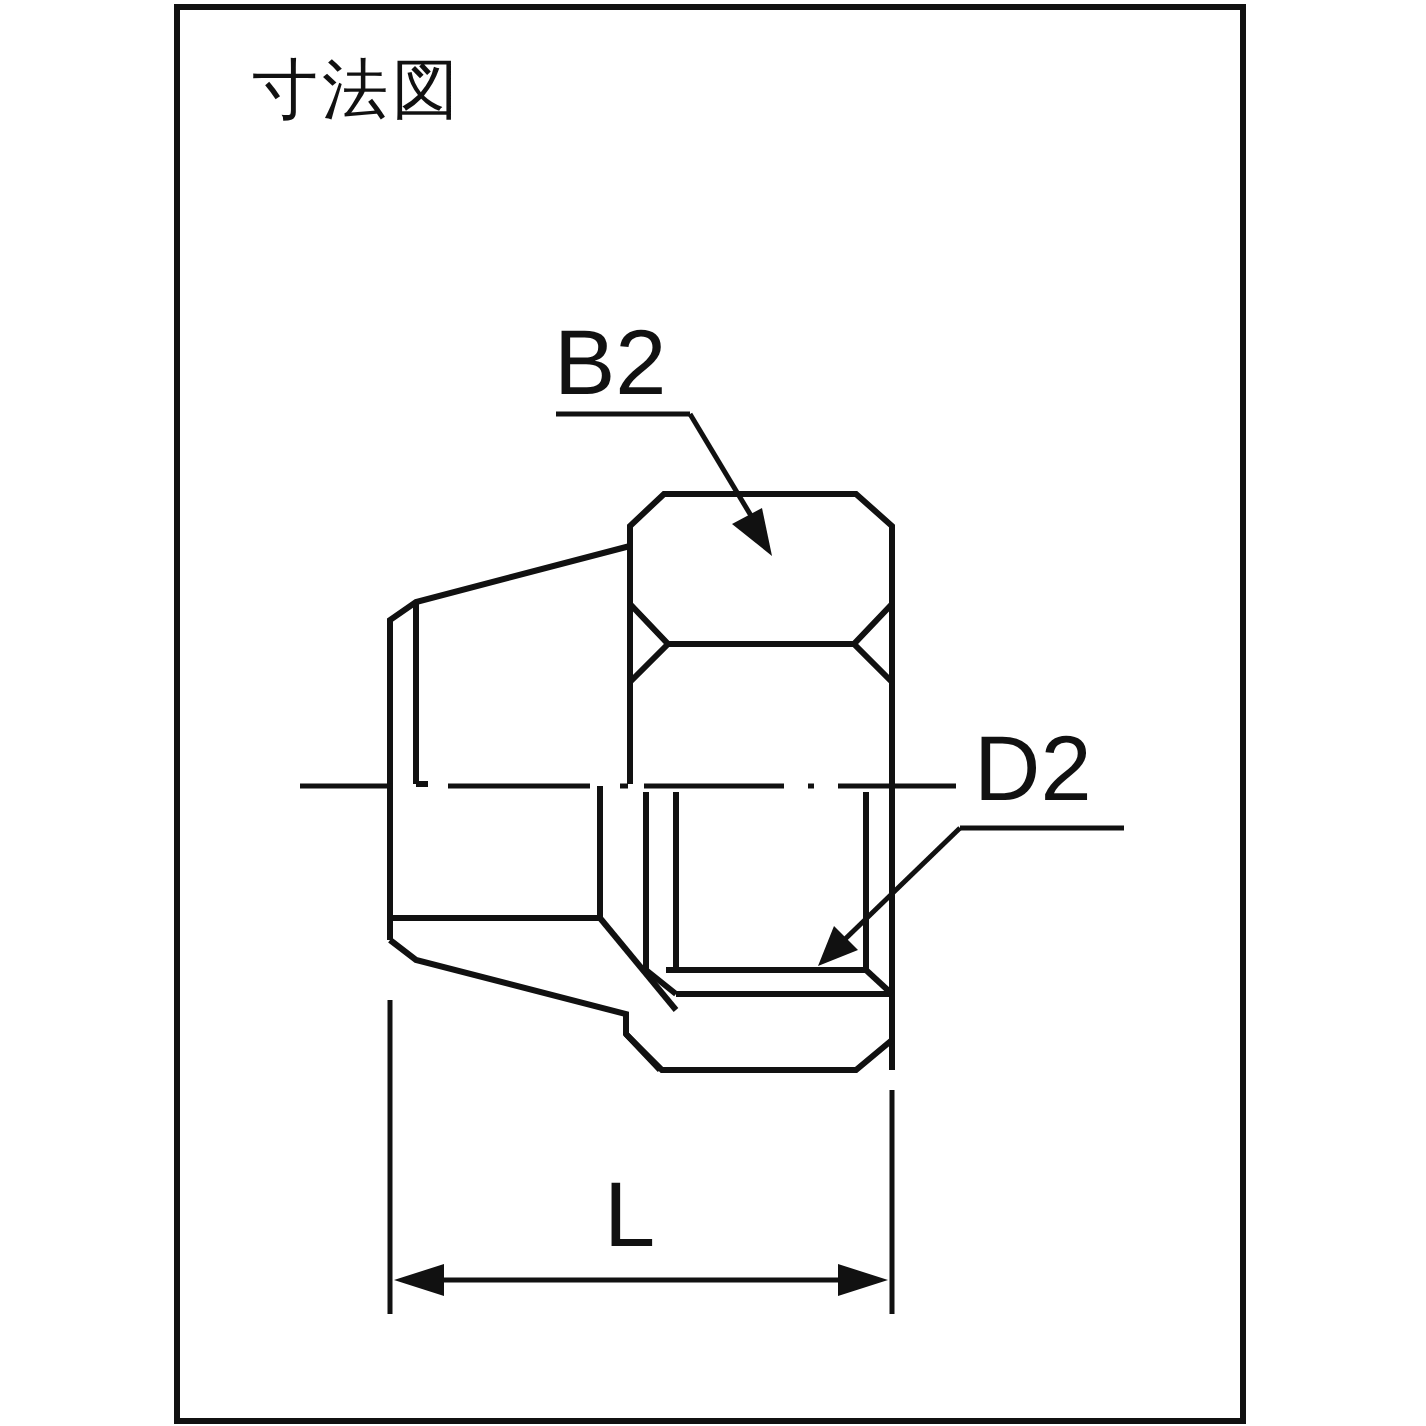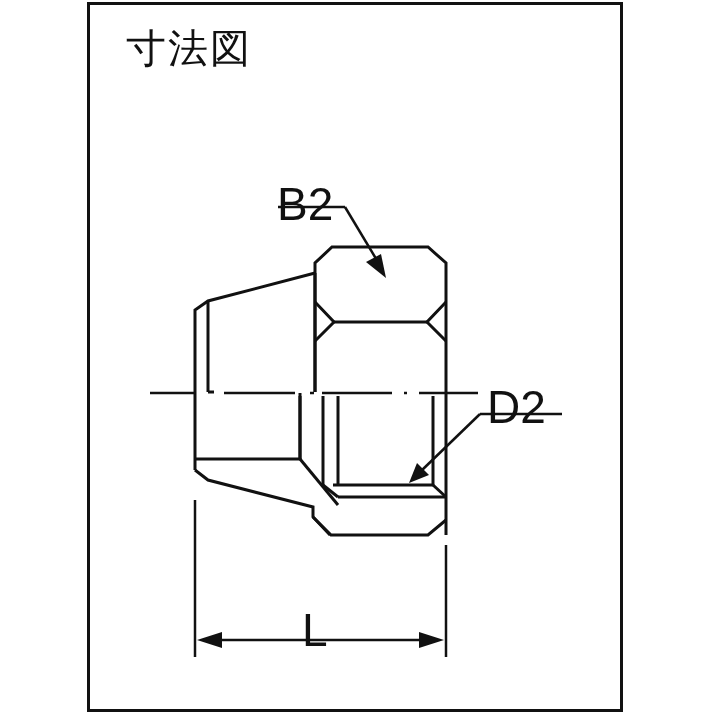--- a/index.html
+++ b/index.html
@@ -1,19 +1,19 @@
 <!DOCTYPE html>
 <html><head>
   <meta charset="utf-8">
   <style>
     html, body { margin: 0; padding: 0; background: #ffffff; }
     body { width: 713px; height: 713px; position: relative; overflow: hidden; font-family: "DejaVu Sans", sans-serif; }
     .frame { position: absolute; left: 87px; top: 2px; width: 530px; height: 704px; border: 3px solid #111111; box-sizing: content-box; }
-    .title { position: absolute; left: 126px; top: 28px; font-size: 40px; color: #111111; letter-spacing: 2px; line-height: 1; font-family: "DejaVu Sans", sans-serif; }
-    .lbl { position: absolute; font-family: "Liberation Sans", sans-serif; font-size: 46px; color: #111111; line-height: 1; margin-top: 23px; }
+    .title { position: absolute; left: 126px; top: 28px; font-size: 33px; color: #111111; letter-spacing: 2px; line-height: 1; font-family: "DejaVu Sans", sans-serif; }
+    .lbl { position: absolute; font-family: "Liberation Sans", sans-serif; font-size: 46px; color: #111111; line-height: 1; }
     .lbl-b2 { left: 277px; top: 158px; }
     .lbl-d2 { left: 487px; top: 361px; text-align: center; }
     .lbl-l { left: 302px; top: 584px; }
     svg.drawing { position: absolute; left: 0; top: 0; }
   </style>
 </head>
 <body>
 
 <div class="frame"></div>
 

